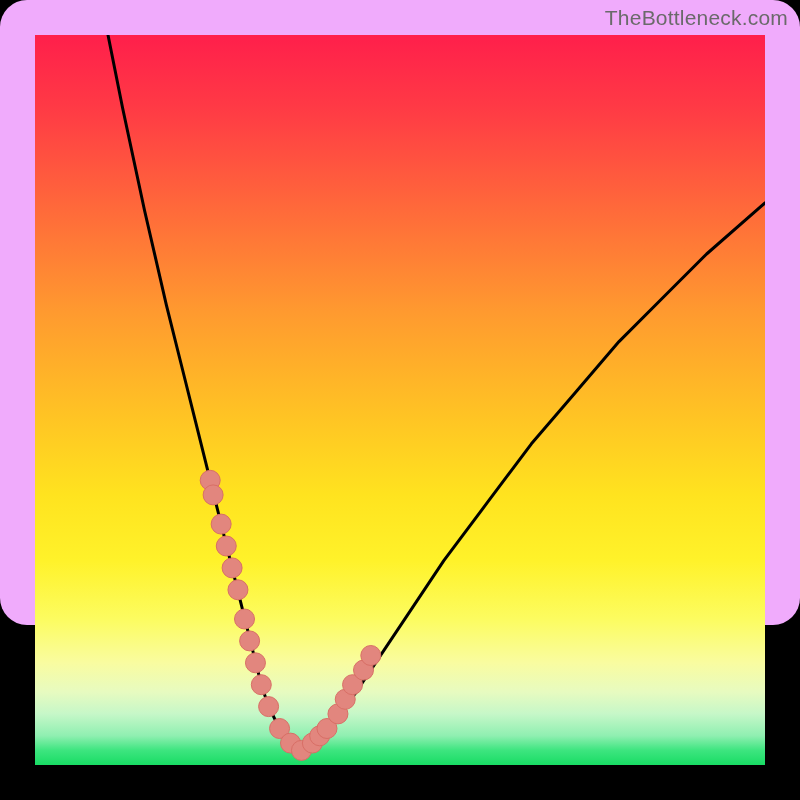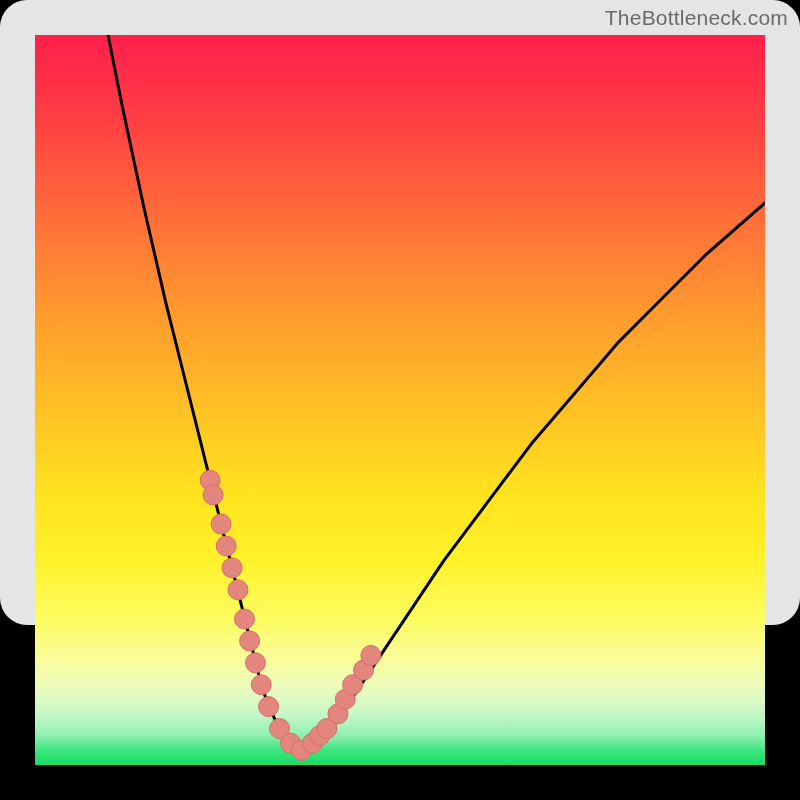--- a/index.html
+++ b/index.html
@@ -8,21 +8,21 @@
     width: 800px;
     height: 800px;
     overflow: hidden;
     background: #000;
     font-family: Arial, Helvetica, sans-serif;
   }
   .stage {
     position: relative;
     width: 800px;
     height: 625px;
-    background: #e5e5e5;
+    background: #f0abfc;
     border-radius: 27px;
   }
   .plot {
     position: absolute;
     left: 35px;
     top: 35px;
     width: 730px;
     height: 730px;
     background: linear-gradient(to bottom,
       #ff1f4b 0%,

